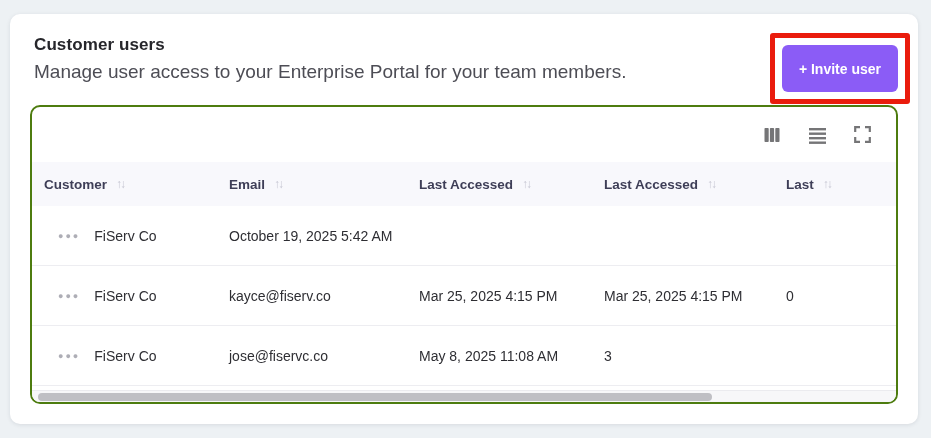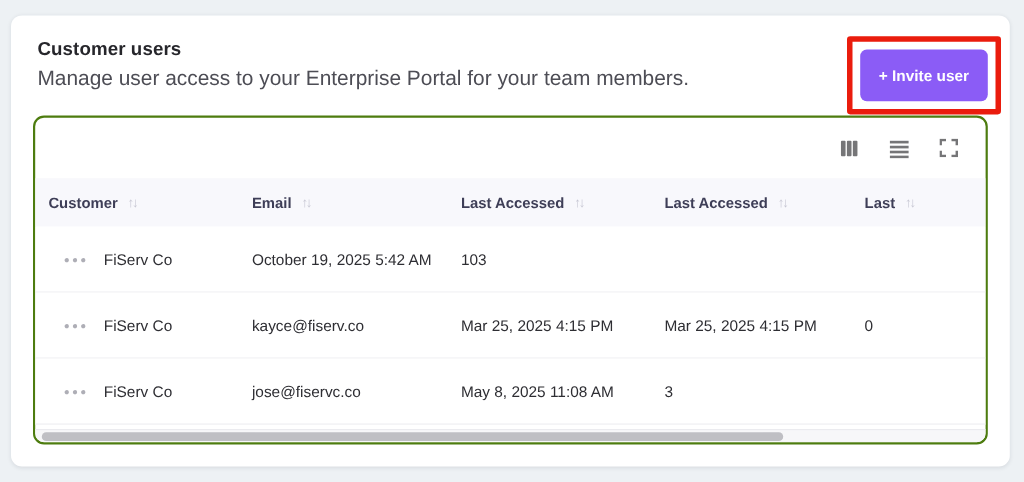--- a/index.html
+++ b/index.html
@@ -214,21 +214,20 @@
         <span class="sort-icon">↑↓</span>
       </div>
     </div>
 
     <div class="grid-row trow">
       <div class="td td-customer">
         <span class="row-menu">●●●</span>
         <span>FiServ Co</span>
       </div>
       <div class="td">October 19, 2025 5:42 AM</div>
-      <div class="td">103</div>
     </div>
 
     <div class="grid-row trow">
       <div class="td td-customer">
         <span class="row-menu">●●●</span>
         <span>FiServ Co</span>
       </div>
       <div class="td">kayce@fiserv.co</div>
       <div class="td">Mar 25, 2025 4:15 PM</div>
       <div class="td">Mar 25, 2025 4:15 PM</div>

